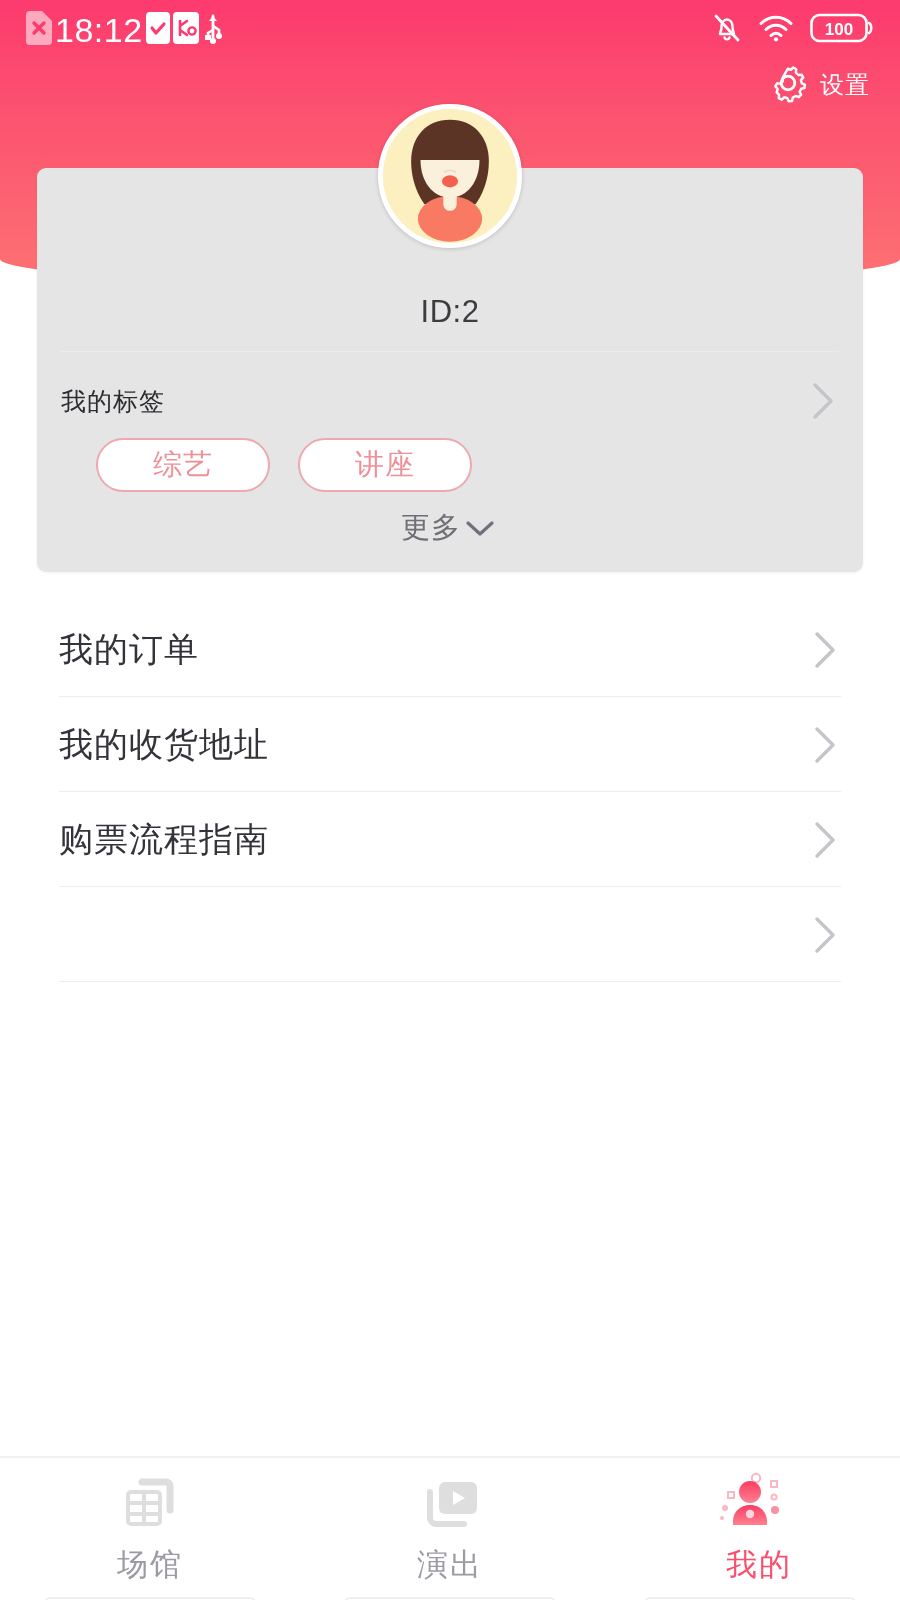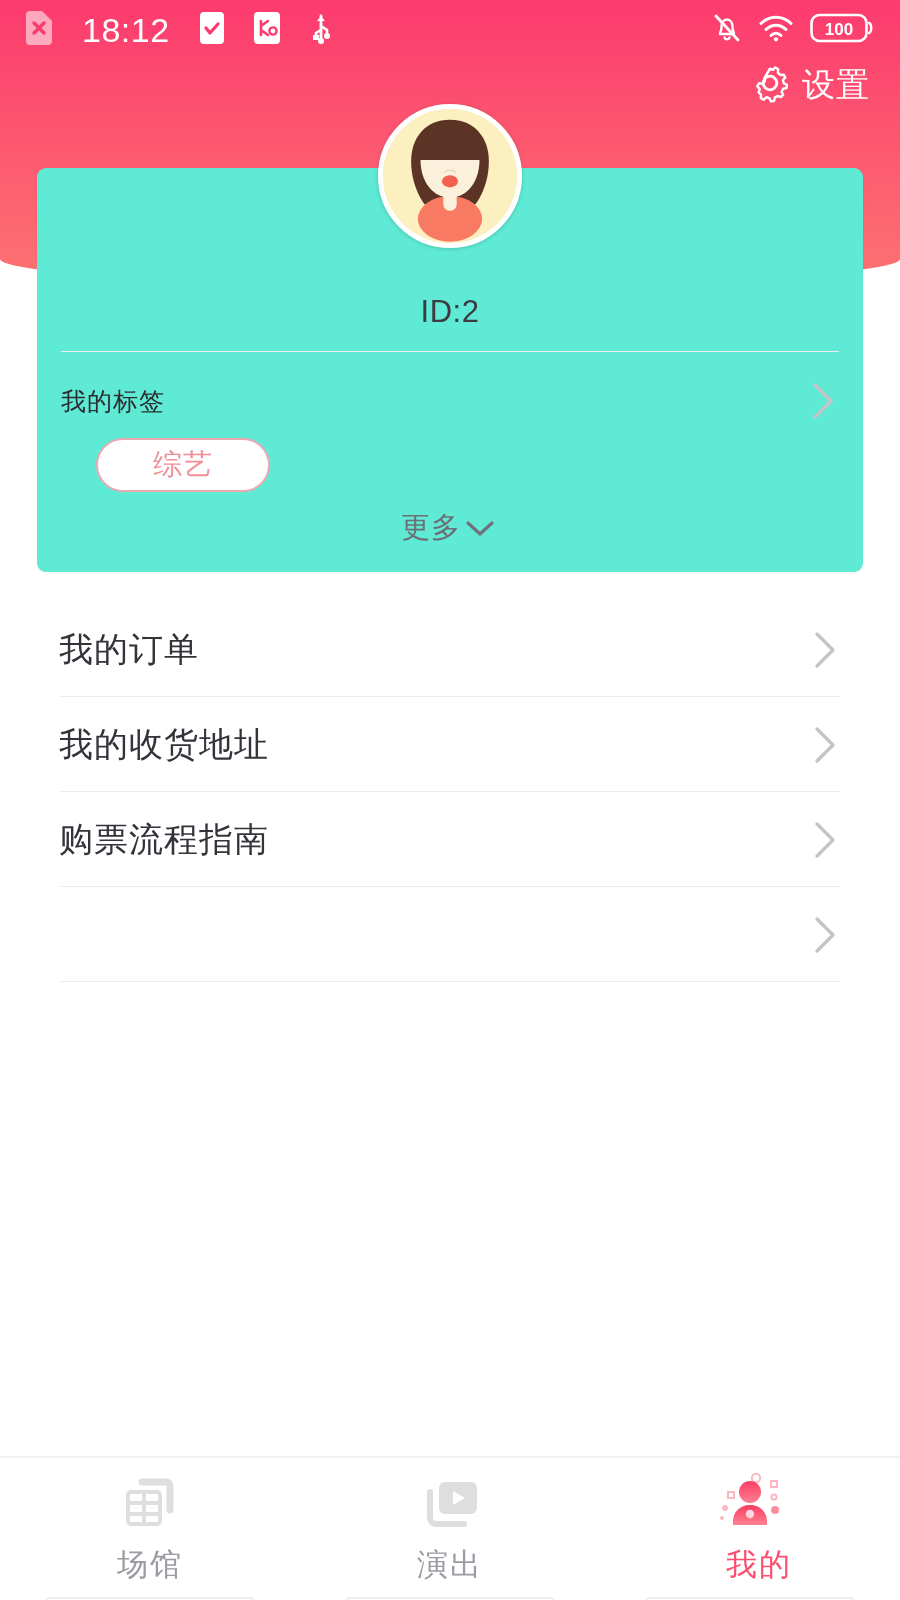--- a/index.html
+++ b/index.html
@@ -31,21 +31,21 @@
   .statusbar {
     position: absolute;
     top: 0; left: 0;
     width: 900px; height: 60px;
     display: flex;
     align-items: center;
     padding: 0 26px;
     z-index: 6;
     color: #ffffff;
   }
-  .sb-left { display: flex; align-items: center; gap: 30px; }
+  .sb-left { display: flex; align-items: center; gap: 3px; }
   .sb-right { margin-left: auto; display: flex; align-items: center; gap: 16px; }
   .sb-time {
     font-size: 34px;
     font-weight: 500;
     letter-spacing: 0.5px;
     color: #ffffff;
     line-height: 1;
   }
   .ic { display: block; }
 
@@ -53,21 +53,21 @@
   .settings-btn {
     position: absolute;
     top: 62px; right: 30px;
     display: flex;
     align-items: center;
     gap: 11px;
     z-index: 6;
     cursor: pointer;
   }
   .settings-label {
-    font-size: 33px;
+    font-size: 24px;
     color: #ffffff;
     letter-spacing: 1px;
   }
 
   
   .avatar {
     position: absolute;
     top: 104px; left: 50%;
     transform: translateX(-50%);
     width: 144px; height: 144px;
@@ -78,21 +78,21 @@
     z-index: 5;
     box-shadow: 0 1px 4px rgba(0,0,0,.18);
   }
   .avatar svg { display: block; width: 100%; height: 100%; }
 
   
   .profile-card {
     position: absolute;
     top: 168px; left: 37px;
     width: 826px; height: 404px;
-    background: #5eead4;
+    background: #e5e5e5;
     border-radius: 9px;
     box-shadow: 0 1px 3px rgba(120,110,130,.09);
     z-index: 3;
   }
   .uid {
     position: absolute;
     top: 126px; left: 0; width: 100%;
     text-align: center;
     font-size: 31px;
     color: #3b3b40;
@@ -314,20 +314,21 @@
       <span class="tags-title">我的标签</span>
       <span class="chev">
         <svg width="34" height="48" viewBox="0 0 34 48">
           <path d="M10 8l16 16-16 16" fill="none" stroke="#c4c4c9" stroke-width="3.4" stroke-linecap="round" stroke-linejoin="round"></path>
         </svg>
       </span>
     </div>
 
     <div class="tag-list">
       <div class="tag-pill">综艺</div>
+      <div class="tag-pill">讲座</div>
     </div>
 
     <div class="more-row">
       <span class="more-label">更多</span>
       <span class="chev">
         <svg width="38" height="28" viewBox="0 0 38 28">
           <path d="M7 9l12 11 12-11" fill="none" stroke="#70707a" stroke-width="3.2" stroke-linecap="round" stroke-linejoin="round"></path>
         </svg>
       </span>
     </div>

